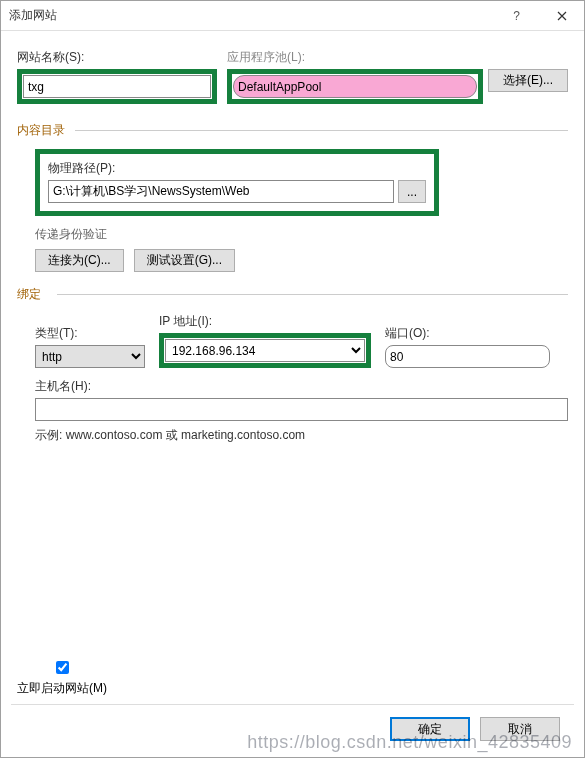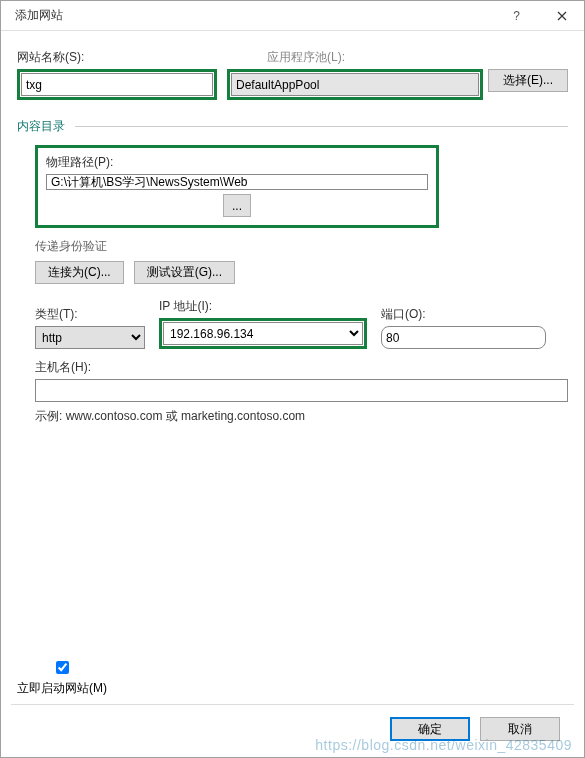--- a/index.html
+++ b/index.html
@@ -1,48 +1,48 @@
 <!DOCTYPE html>
 <html><head>
 <meta charset="utf-8">
 <style>
 * { box-sizing: border-box; margin: 0; padding: 0; font-family: "Microsoft YaHei", "Segoe UI", sans-serif; font-size: 12px; }
 body { background: #fff; width: 585px; height: 758px; overflow: hidden; position: relative; border: 1px solid #a0a0a0; }
 
-.titlebar { height: 30px; display: flex; align-items: center; padding-left: 14px; background: #fff; border-bottom: 1px solid #e0e0e0; }
+.titlebar { height: 30px; display: flex; align-items: center; padding-left: 8px; background: #fff; border-bottom: 1px solid #e0e0e0; }
 .titlebar .title { flex: 1; color: #333; font-size: 12px; }
 .titlebar .tbtn { width: 45px; height: 30px; display: flex; align-items: center; justify-content: center; color: #555; }
 .titlebar .tbtn svg { width: 10px; height: 10px; }
 
 .content { padding: 18px 16px 10px 16px; }
 
 .row1 { display: flex; gap: 10px; margin-bottom: 18px; }
 .col-name { flex: 0 0 200px; }
 .col-pool { flex: 1; display: flex; flex-direction: column; }
 .label { color: #333; margin-bottom: 3px; display: block; }
-.label.disabled { color: #888; margin-left: 40px; }
+.label.disabled { color: #888; }
 
 input[type="text"] { height: 23px; border: 1px solid #888; padding: 0 4px; font-size: 12px; background: #fff; width: 100%; }
 input[type="text"]:disabled,
-input.readonly { background: #e5e5e5; color: #000; }
+input.readonly { background: #f9a8d4; color: #000; border-radius: 11px; }
 
-.hl-red { border: 3px solid #15803d; }
+.hl-red { border: 5px solid #15803d; }
 
 .pool-row { display: flex; gap: 5px; align-items: flex-start; }
 .pool-input-wrap { flex: 1; }
 .btn { height: 23px; padding: 0 12px; background: #e1e1e1; border: 1px solid #adadad; color: #000; cursor: default; white-space: nowrap; display: inline-flex; align-items: center; justify-content: center; }
 .btn.wide { min-width: 80px; }
 
 .fieldset { border: none; margin-bottom: 14px; }
-.fieldset .legend { color: #0f766e; margin-bottom: 10px; position: relative; }
+.fieldset .legend { color: #a16207; margin-bottom: 10px; position: relative; }
 .fieldset .legend::after { content: ""; position: absolute; top: 8px; left: 58px; right: 0; height: 1px; background: #ccc; }
 .fieldset.binding .legend::after { left: 40px; }
 .fieldset .body { padding-left: 18px; }
 
-.path-row { display: flex; gap: 4px; align-items: center; flex-direction: column; }
+.path-row { display: flex; gap: 4px; align-items: center; }
 .path-input { flex: 1; }
 .browse-btn { width: 28px; height: 23px; background: #e1e1e1; border: 1px solid #adadad; display: flex; align-items: center; justify-content: center; }
 
 .auth-label { color: #666; margin-top: 10px; margin-bottom: 6px; }
 .auth-buttons { display: flex; gap: 10px; }
 .auth-buttons .btn { min-width: 85px; }
 
 .binding-row { display: flex; gap: 14px; margin-bottom: 10px; align-items: flex-end; }
 .bind-col { display: flex; flex-direction: column; }
 .bind-type { width: 110px; }
@@ -59,21 +59,21 @@
 
 .checkbox-row { position: absolute; left: 16px; bottom: 60px; display: flex; align-items: center; gap: 6px; flex-direction: column; }
 .checkbox-row input { width: 13px; height: 13px; }
 
 .footer { position: absolute; bottom: 16px; right: 24px; display: flex; gap: 10px; }
 .footer .btn { min-width: 80px; height: 24px; }
 .btn.default { background: #e1e1e1; border: 2px solid #0078d7; }
 
 .hr-bottom { position: absolute; left: 10px; right: 10px; bottom: 52px; height: 1px; background: #ddd; }
 
-.watermark { position: absolute; right: 12px; bottom: 4px; color: #0369a1; opacity: 0.35; font-size: 14px; letter-spacing: 0.5px; pointer-events: none; }
+.watermark { position: absolute; right: 12px; bottom: 4px; color: #0f172a; opacity: 0.35; font-size: 18px; letter-spacing: 0.5px; pointer-events: none; }
 </style>
 </head>
 <body>
 
 <div class="titlebar">
   <span class="title">添加网站</span>
   <div class="tbtn">?</div>
   <div class="tbtn">
     <svg viewBox="0 0 10 10">
         <path d="M1 1 L9 9 M9 1 L1 9" stroke="#333" stroke-width="1.2"></path>
@@ -115,20 +115,21 @@
       </div>
       <div class="auth-label">传递身份验证</div>
       <div class="auth-buttons">
         <button class="btn">连接为(C)...</button>
         <button class="btn">测试设置(G)...</button>
       </div>
     </div>
   </div>
 
   <div class="fieldset binding">
+    <div class="legend">绑定</div>
     <div class="body">
       <div class="binding-row">
         <div class="bind-col">
           <span class="label">类型(T):</span>
           <select class="bind-type">
             <option>http</option>
           </select>
         </div>
         <div class="bind-col">
           <span class="label">IP 地址(I):</span>

